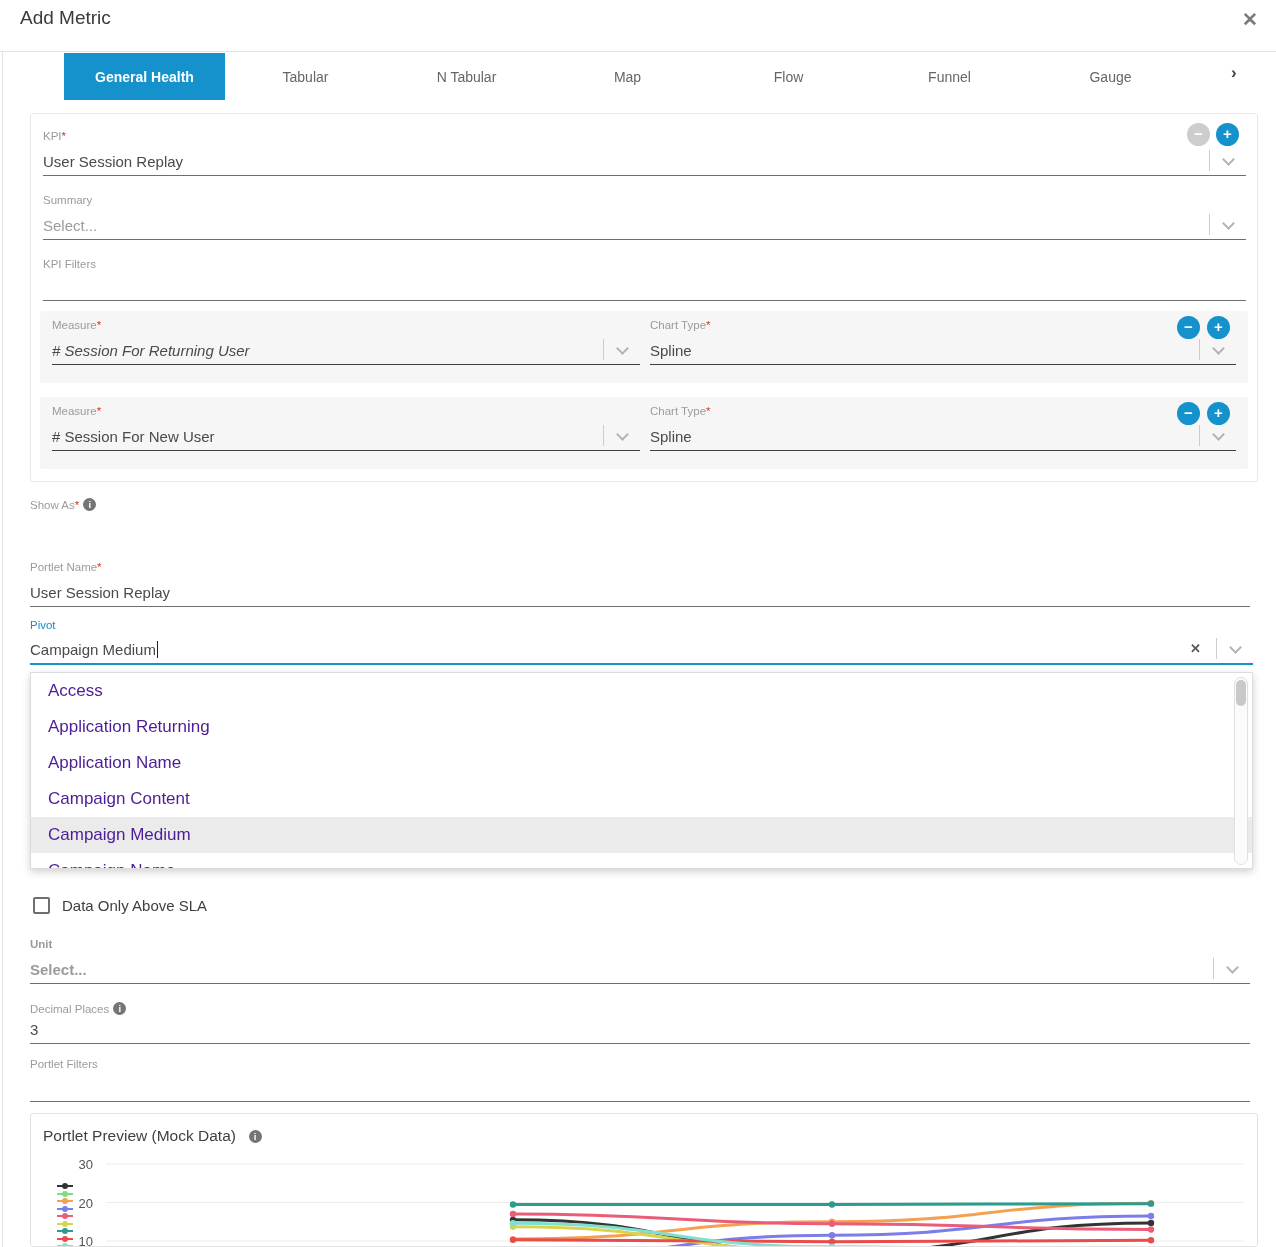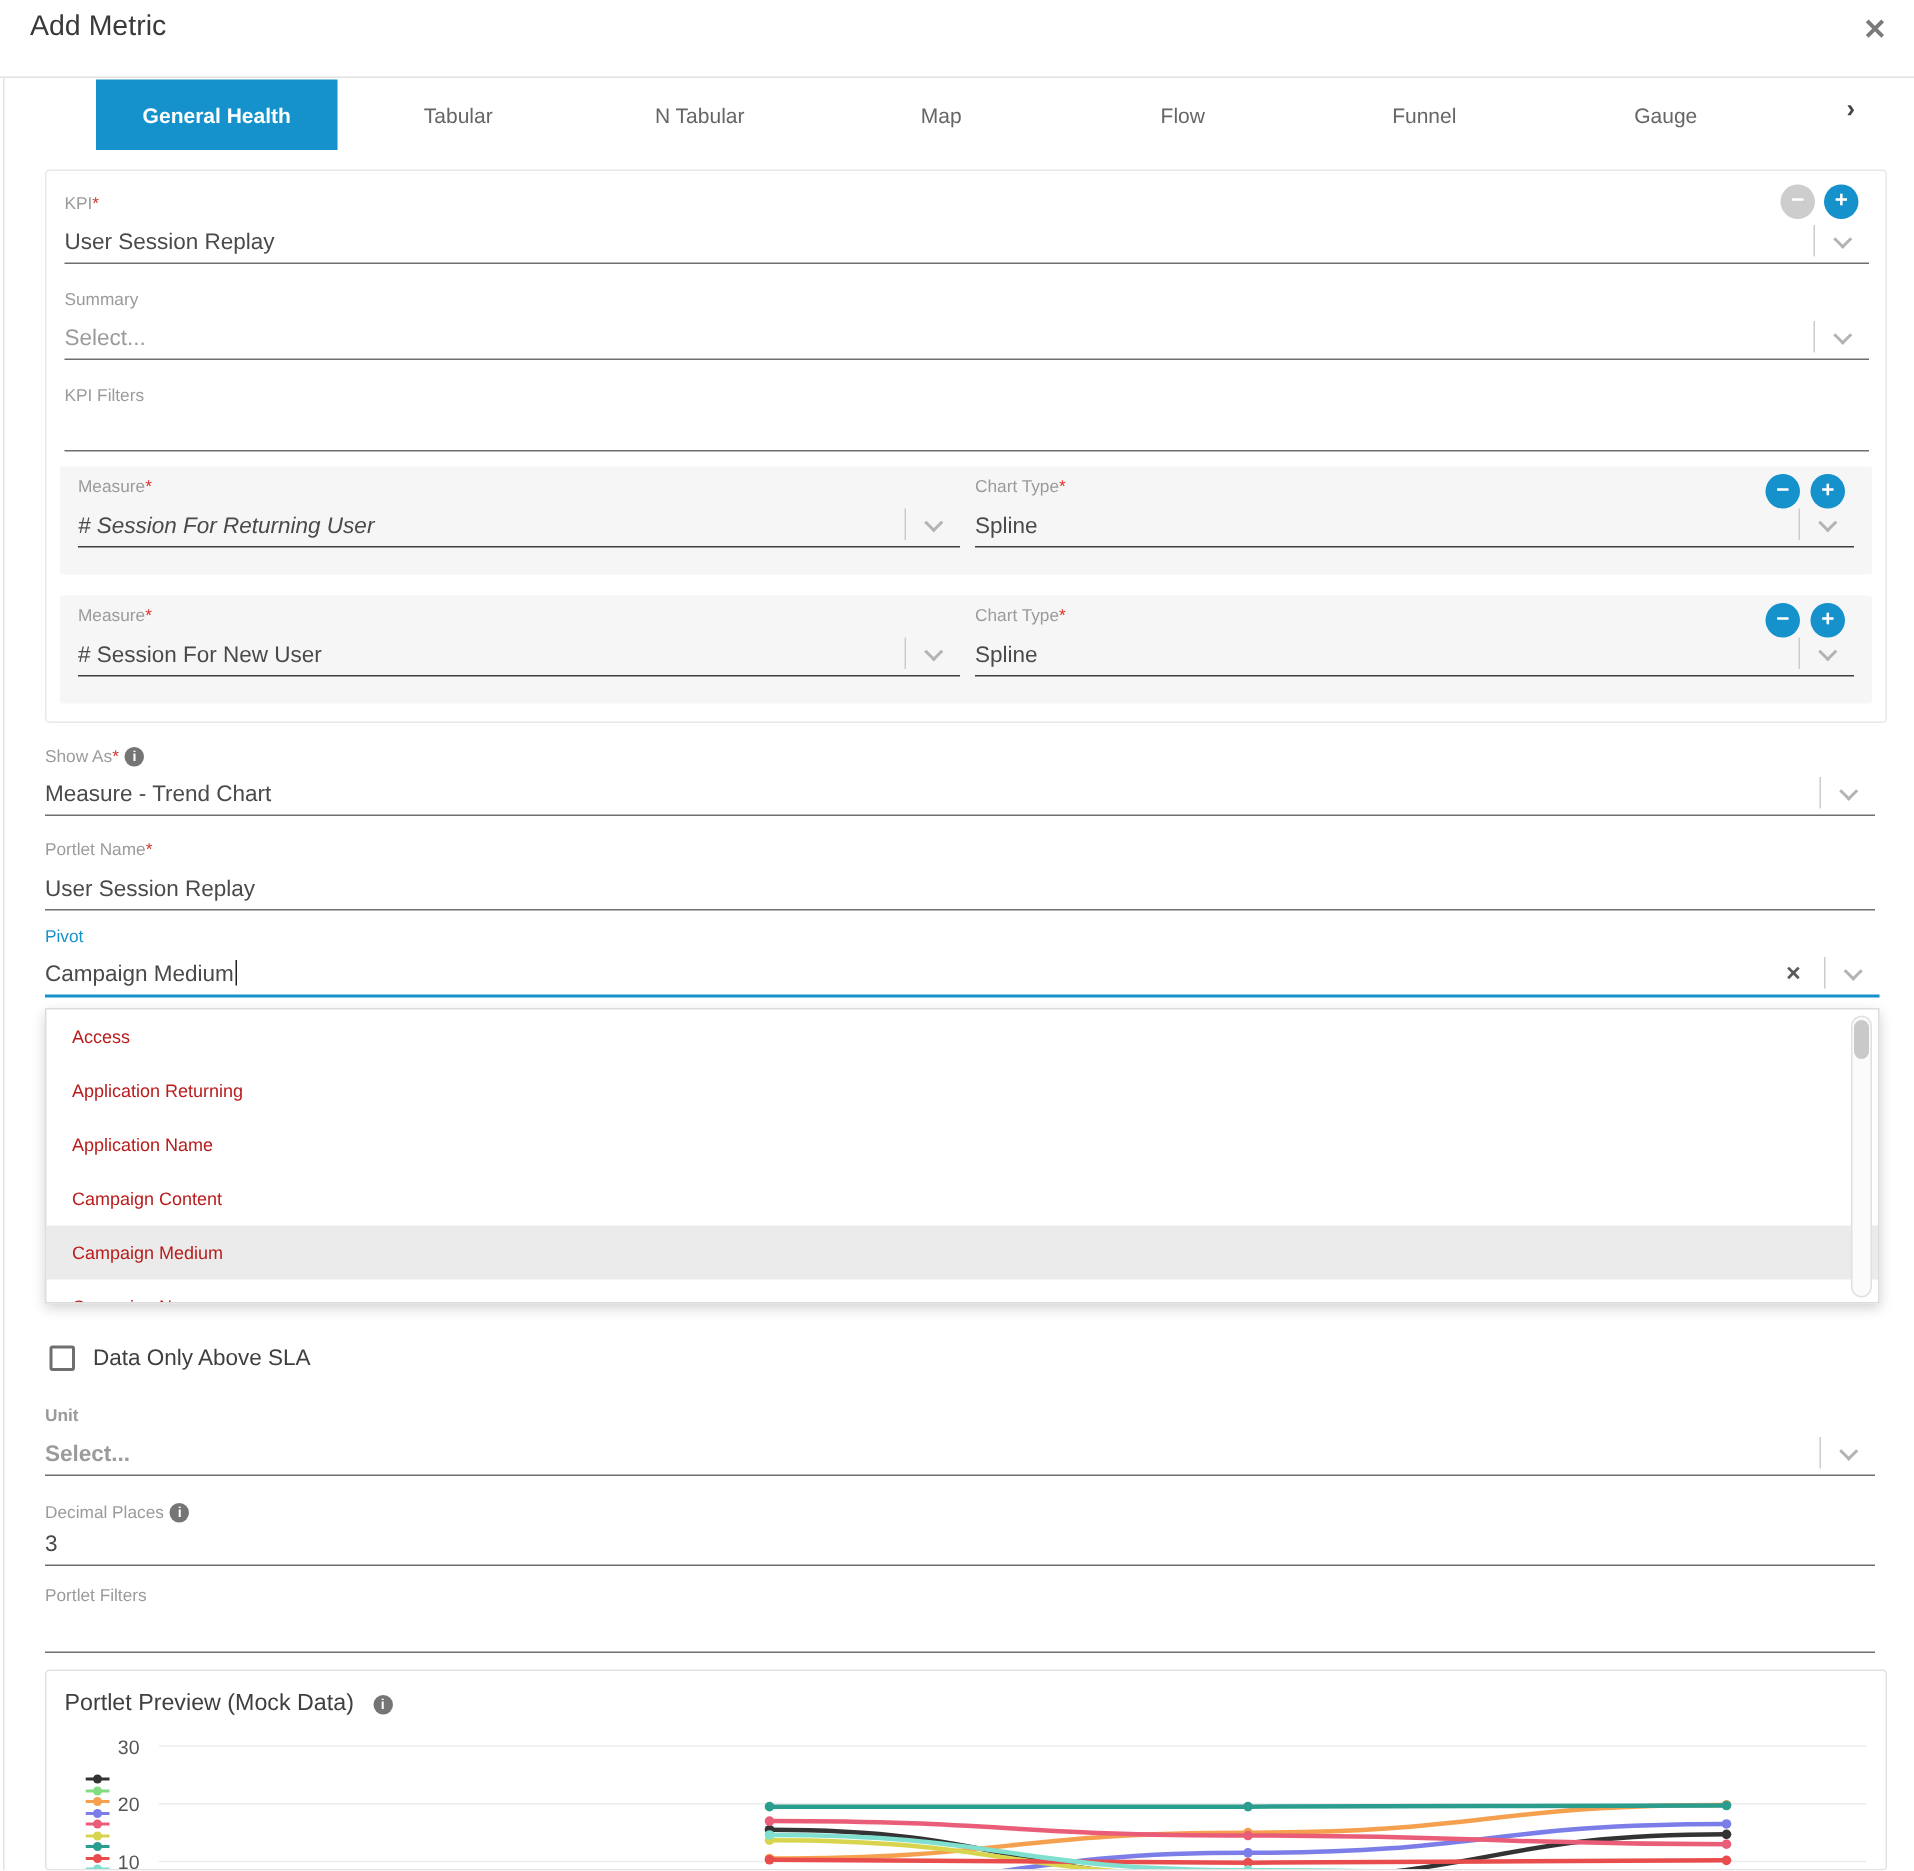--- a/index.html
+++ b/index.html
@@ -48,21 +48,21 @@
   .cbtn { position:absolute; width:23px; height:23px; border-radius:50%; color:#fff;
           font-size:15px; font-weight:bold; text-align:center; line-height:22px; cursor:pointer; }
   .cbtn.gray { background:#cdcdcd; }
   .cbtn.blue { background:#1591cb; }
 
   .mrow { position:absolute; left:9px; width:1208px; height:72px; background:#f6f6f6; border-radius:2px; }
 
   
   .dd { position:absolute; left:30px; top:672px; width:1223px; height:197px; background:#fff;
         border:1px solid #dcdcdc; box-shadow:0 3px 8px rgba(0,0,0,.18); overflow:hidden; }
-  .dd-item { height:36px; line-height:36px; padding-left:17px; font-size:12px; color:#b91c1c; cursor:pointer; }
+  .dd-item { height:36px; line-height:36px; padding-left:17px; font-size:17px; color:#4c1d95; cursor:pointer; }
   .dd-item.hl { background:#ebebeb; }
   .dd-track { position:absolute; right:4px; top:4px; width:14px; height:188px; background:#fbfbfb;
               border:1px solid #e0e0e0; border-radius:8px; }
   .dd-thumb { position:absolute; left:1px; top:2px; width:10px; height:26px; background:#c9c9c9; border-radius:6px; cursor:pointer; }
 
   
   .cbx { position:absolute; left:33px; top:897px; width:17px; height:17px; border:2px solid #6f6f6f; border-radius:2px; cursor:pointer; background:#fff; }
   .cbx-label { position:absolute; left:62px; top:897px; font-size:15px; color:#3f3f3f; }
 
   
@@ -163,25 +163,20 @@
           <span class="fval">Spline</span>
           <span class="vdiv"></span>
           <span class="chev"></span>
         </div>
       </div>
     </div>
   </div>
 
   <div class="fgroup" style="left:30px; top:498px; width:1220px;">
     <div class="flabel"><span>Show As</span><span class="req">*</span><span class="info">i</span></div>
-    <div class="fctrl">
-      <span class="fval">Measure - Trend Chart</span>
-      <span class="vdiv"></span>
-      <span class="chev"></span>
-    </div>
   </div>
 
   <div class="fgroup" style="left:30px; top:561px; width:1220px;">
     <div class="flabel"><span>Portlet Name</span><span class="req">*</span></div>
     <div class="fctrl">
       <span class="fval">User Session Replay</span>
     </div>
   </div>
 
   <div class="fgroup" style="left:30px; top:619px; width:1223px;">

